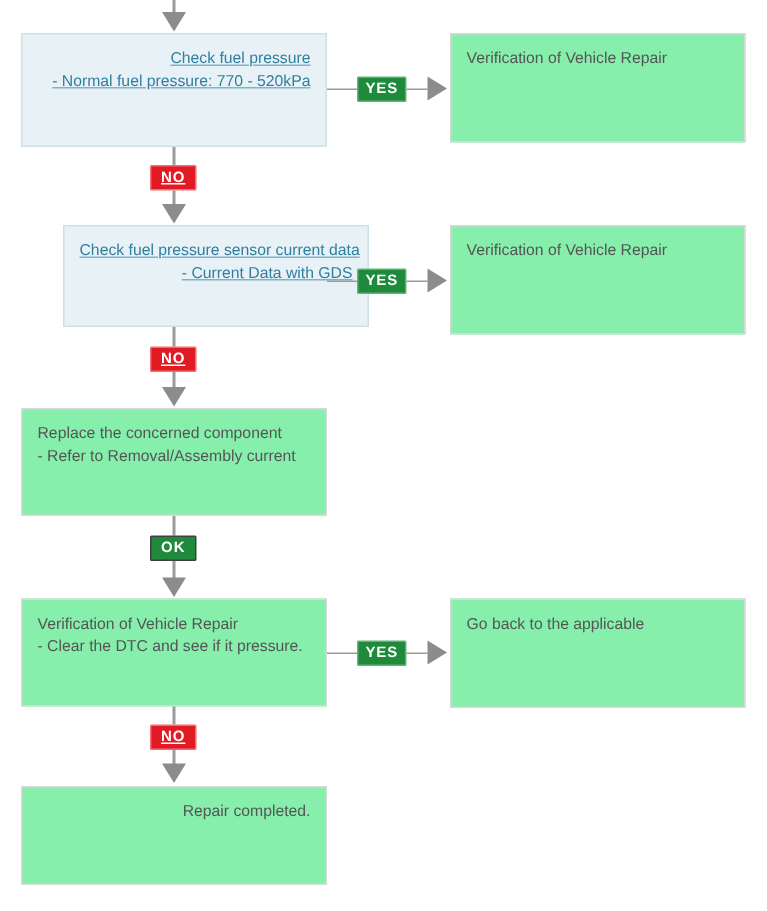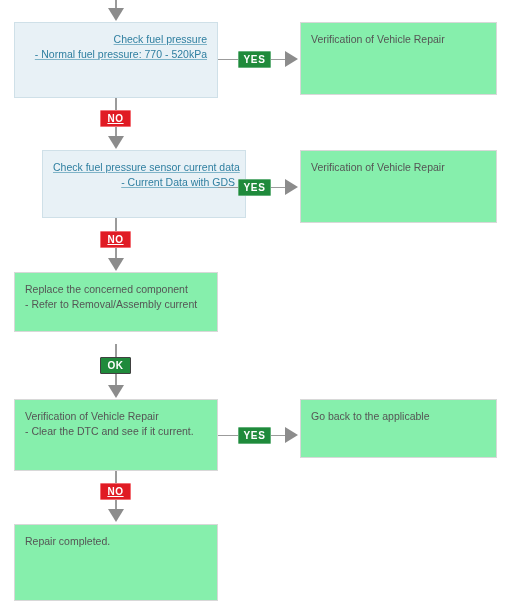--- a/index.html
+++ b/index.html
@@ -140,46 +140,46 @@
 
   <div class="box" style="left:300px; top:150px; width:197px; height:73px;">
     <span class="ln">Verification of Vehicle Repair</span>
   </div>
 
   <div class="vline" style="left:115px; top:218px; height:13px;"></div>
   <div class="badge no" style="left:100px; top:231px;">NO</div>
   <div class="vline" style="left:115px; top:248px; height:12px;"></div>
   <div class="arrow-down" style="left:108px; top:258px;"></div>
 
-  <div class="box" style="left:14px; top:272px; width:204px; height:60px;">
+  <div class="box" style="left:14px; top:272px; width:204px; height:72px;">
     <span class="ln">Replace the concerned component</span>
     <span class="ln">- Refer to Removal/Assembly current</span>
   </div>
 
   <div class="vline" style="left:115px; top:344px; height:13px;"></div>
   <div class="badge ok" style="left:100px; top:357px;">OK</div>
   <div class="vline" style="left:115px; top:374px; height:13px;"></div>
   <div class="arrow-down" style="left:108px; top:385px;"></div>
 
   <div class="box" style="left:14px; top:399px; width:204px; height:72px;">
     <span class="ln">Verification of Vehicle Repair</span>
-    <span class="ln">- Clear the DTC and see if it current.</span>
+    <span class="ln">- Clear the DTC and see if it pressure.</span>
   </div>
 
   <div class="hline" style="left:218px; top:435px; width:20px;"></div>
   <div class="badge yes" style="left:238px; top:427px;">YES</div>
   <div class="hline" style="left:271px; top:435px; width:14px;"></div>
   <div class="arrow-right" style="left:285px; top:427px;"></div>
 
-  <div class="box" style="left:300px; top:399px; width:197px; height:59px;">
+  <div class="box" style="left:300px; top:399px; width:197px; height:73px;">
     <span class="ln">Go back to the applicable</span>
   </div>
 
   <div class="vline" style="left:115px; top:471px; height:12px;"></div>
   <div class="badge no" style="left:100px; top:483px;">NO</div>
   <div class="vline" style="left:115px; top:500px; height:11px;"></div>
   <div class="arrow-down" style="left:108px; top:509px;"></div>
 
-  <div class="box" style="left:14px; top:524px; width:204px; height:77px;">
+  <div class="box" style="left:14px; top:524px; width:204px; height:66px;text-align:right;">
     <span class="ln">Repair completed.</span>
   </div>
 
 </div>
 
 </body></html>

